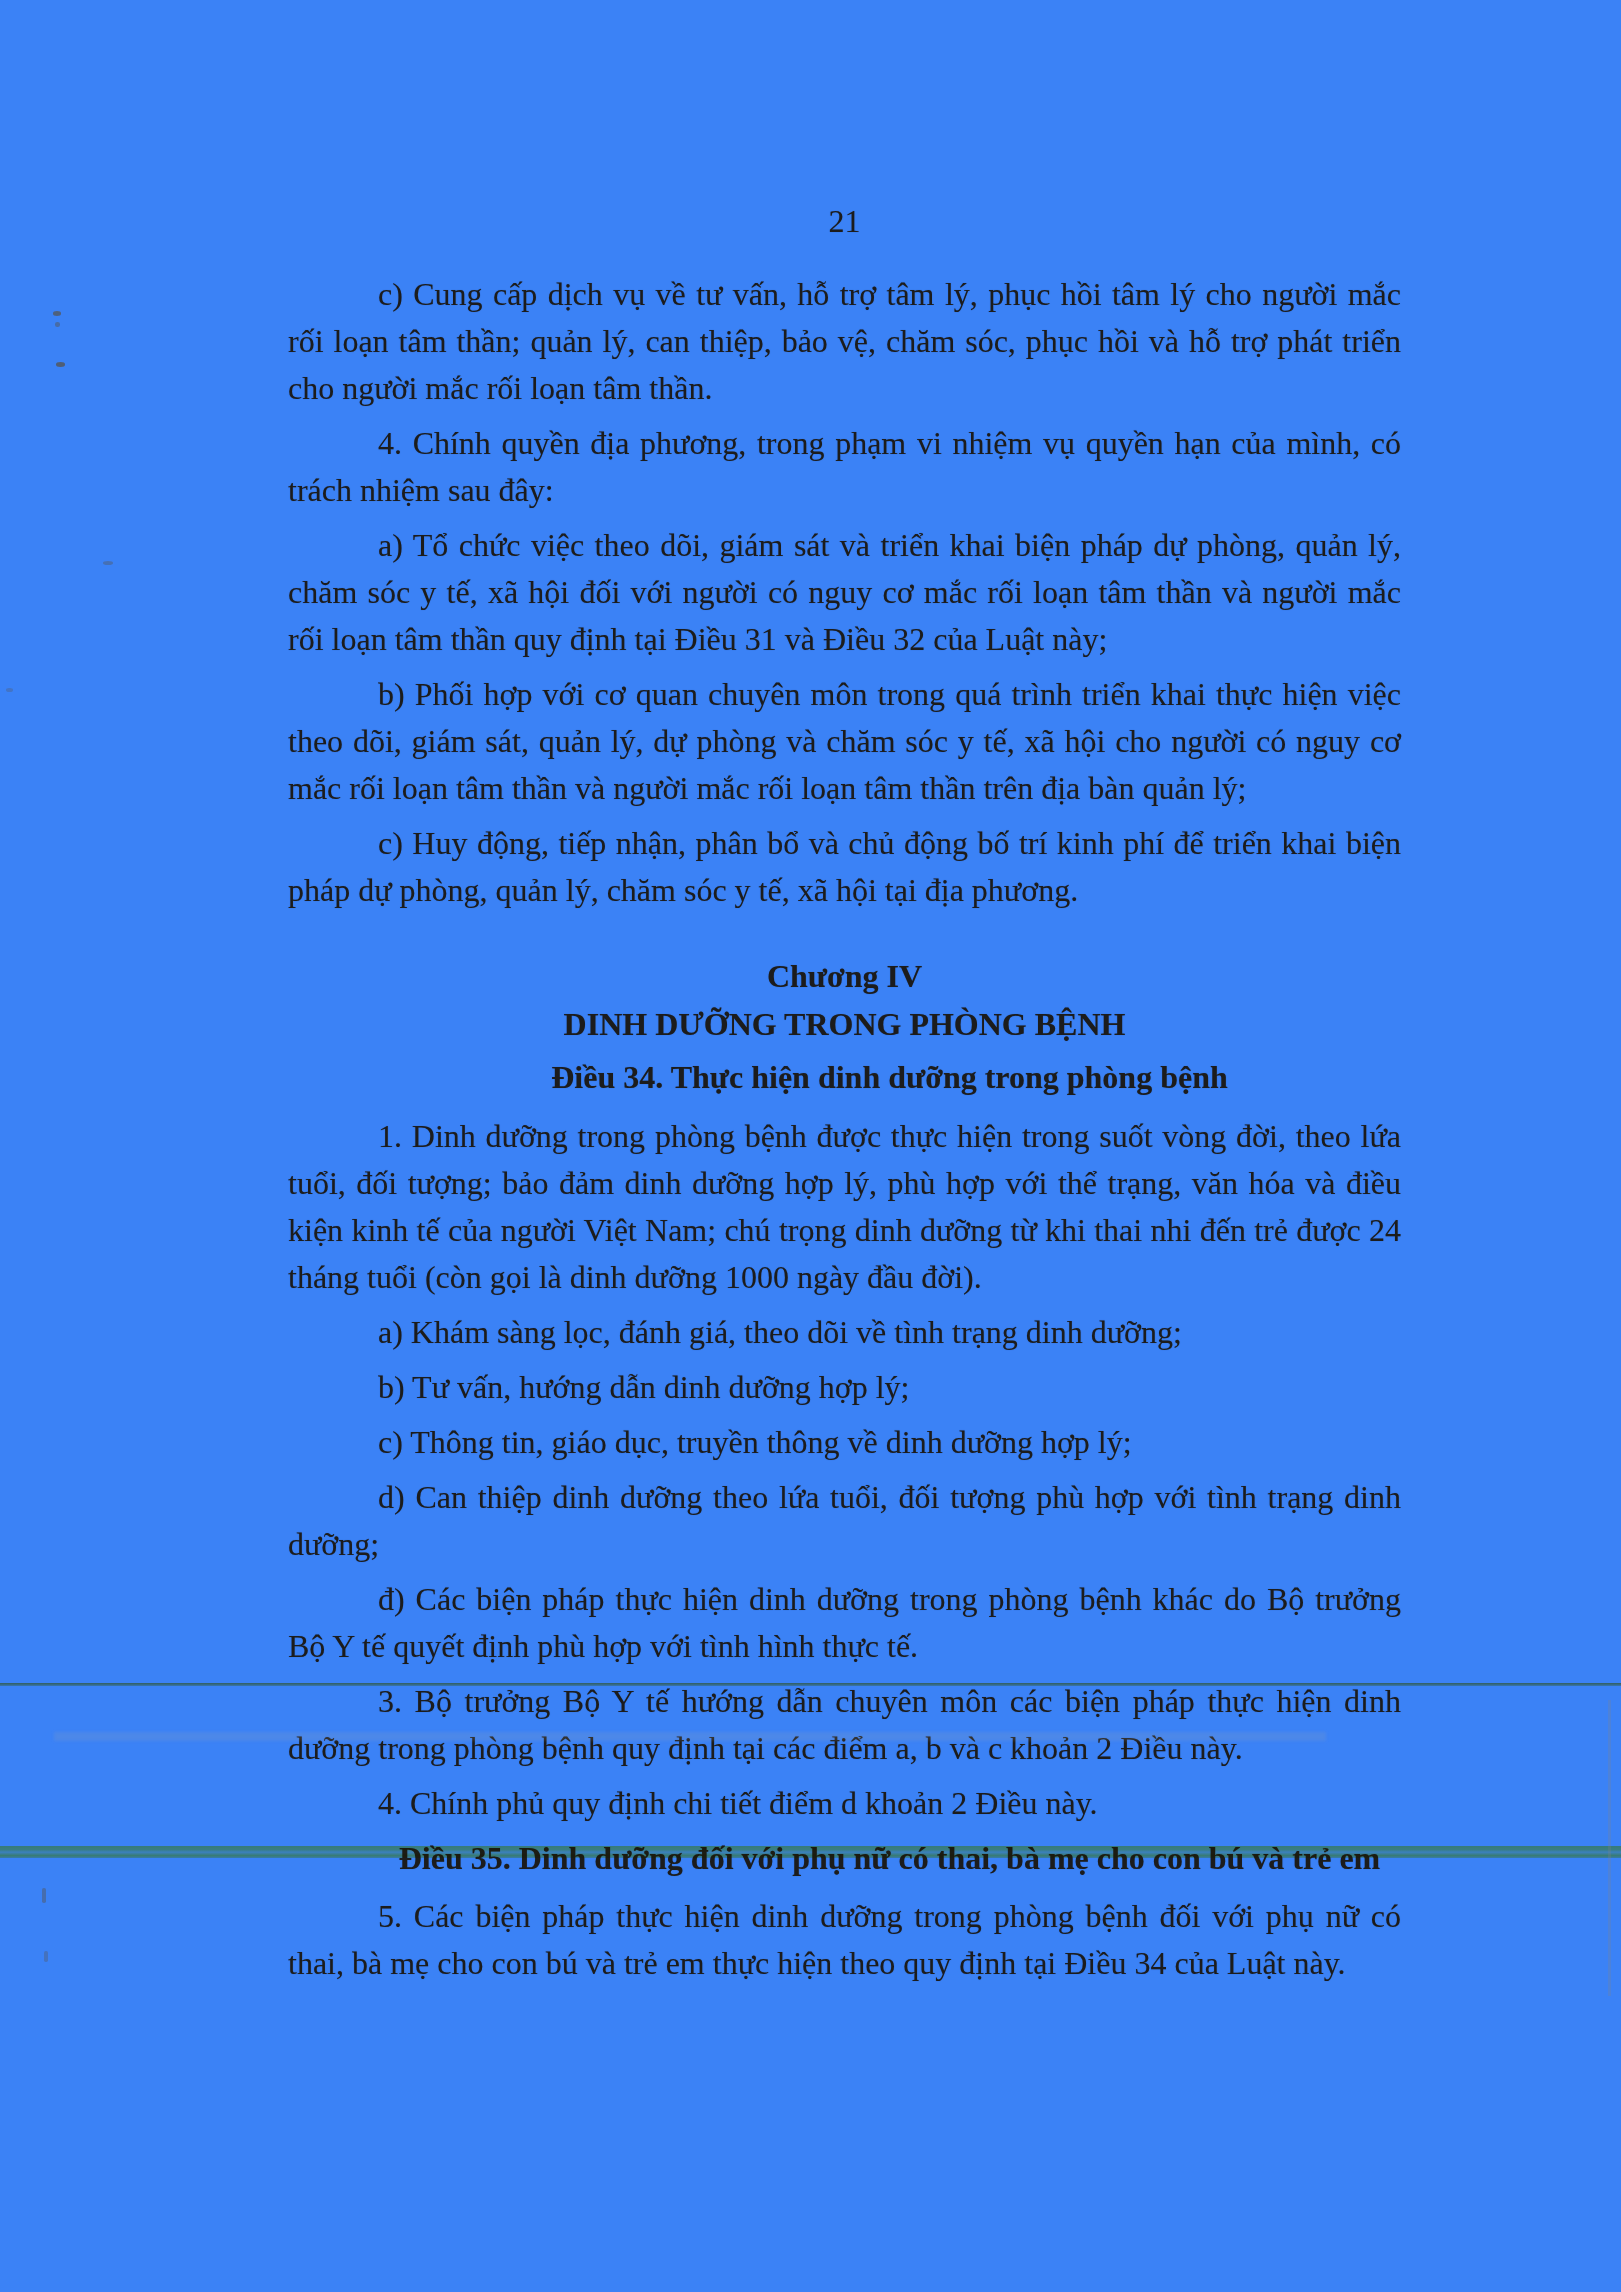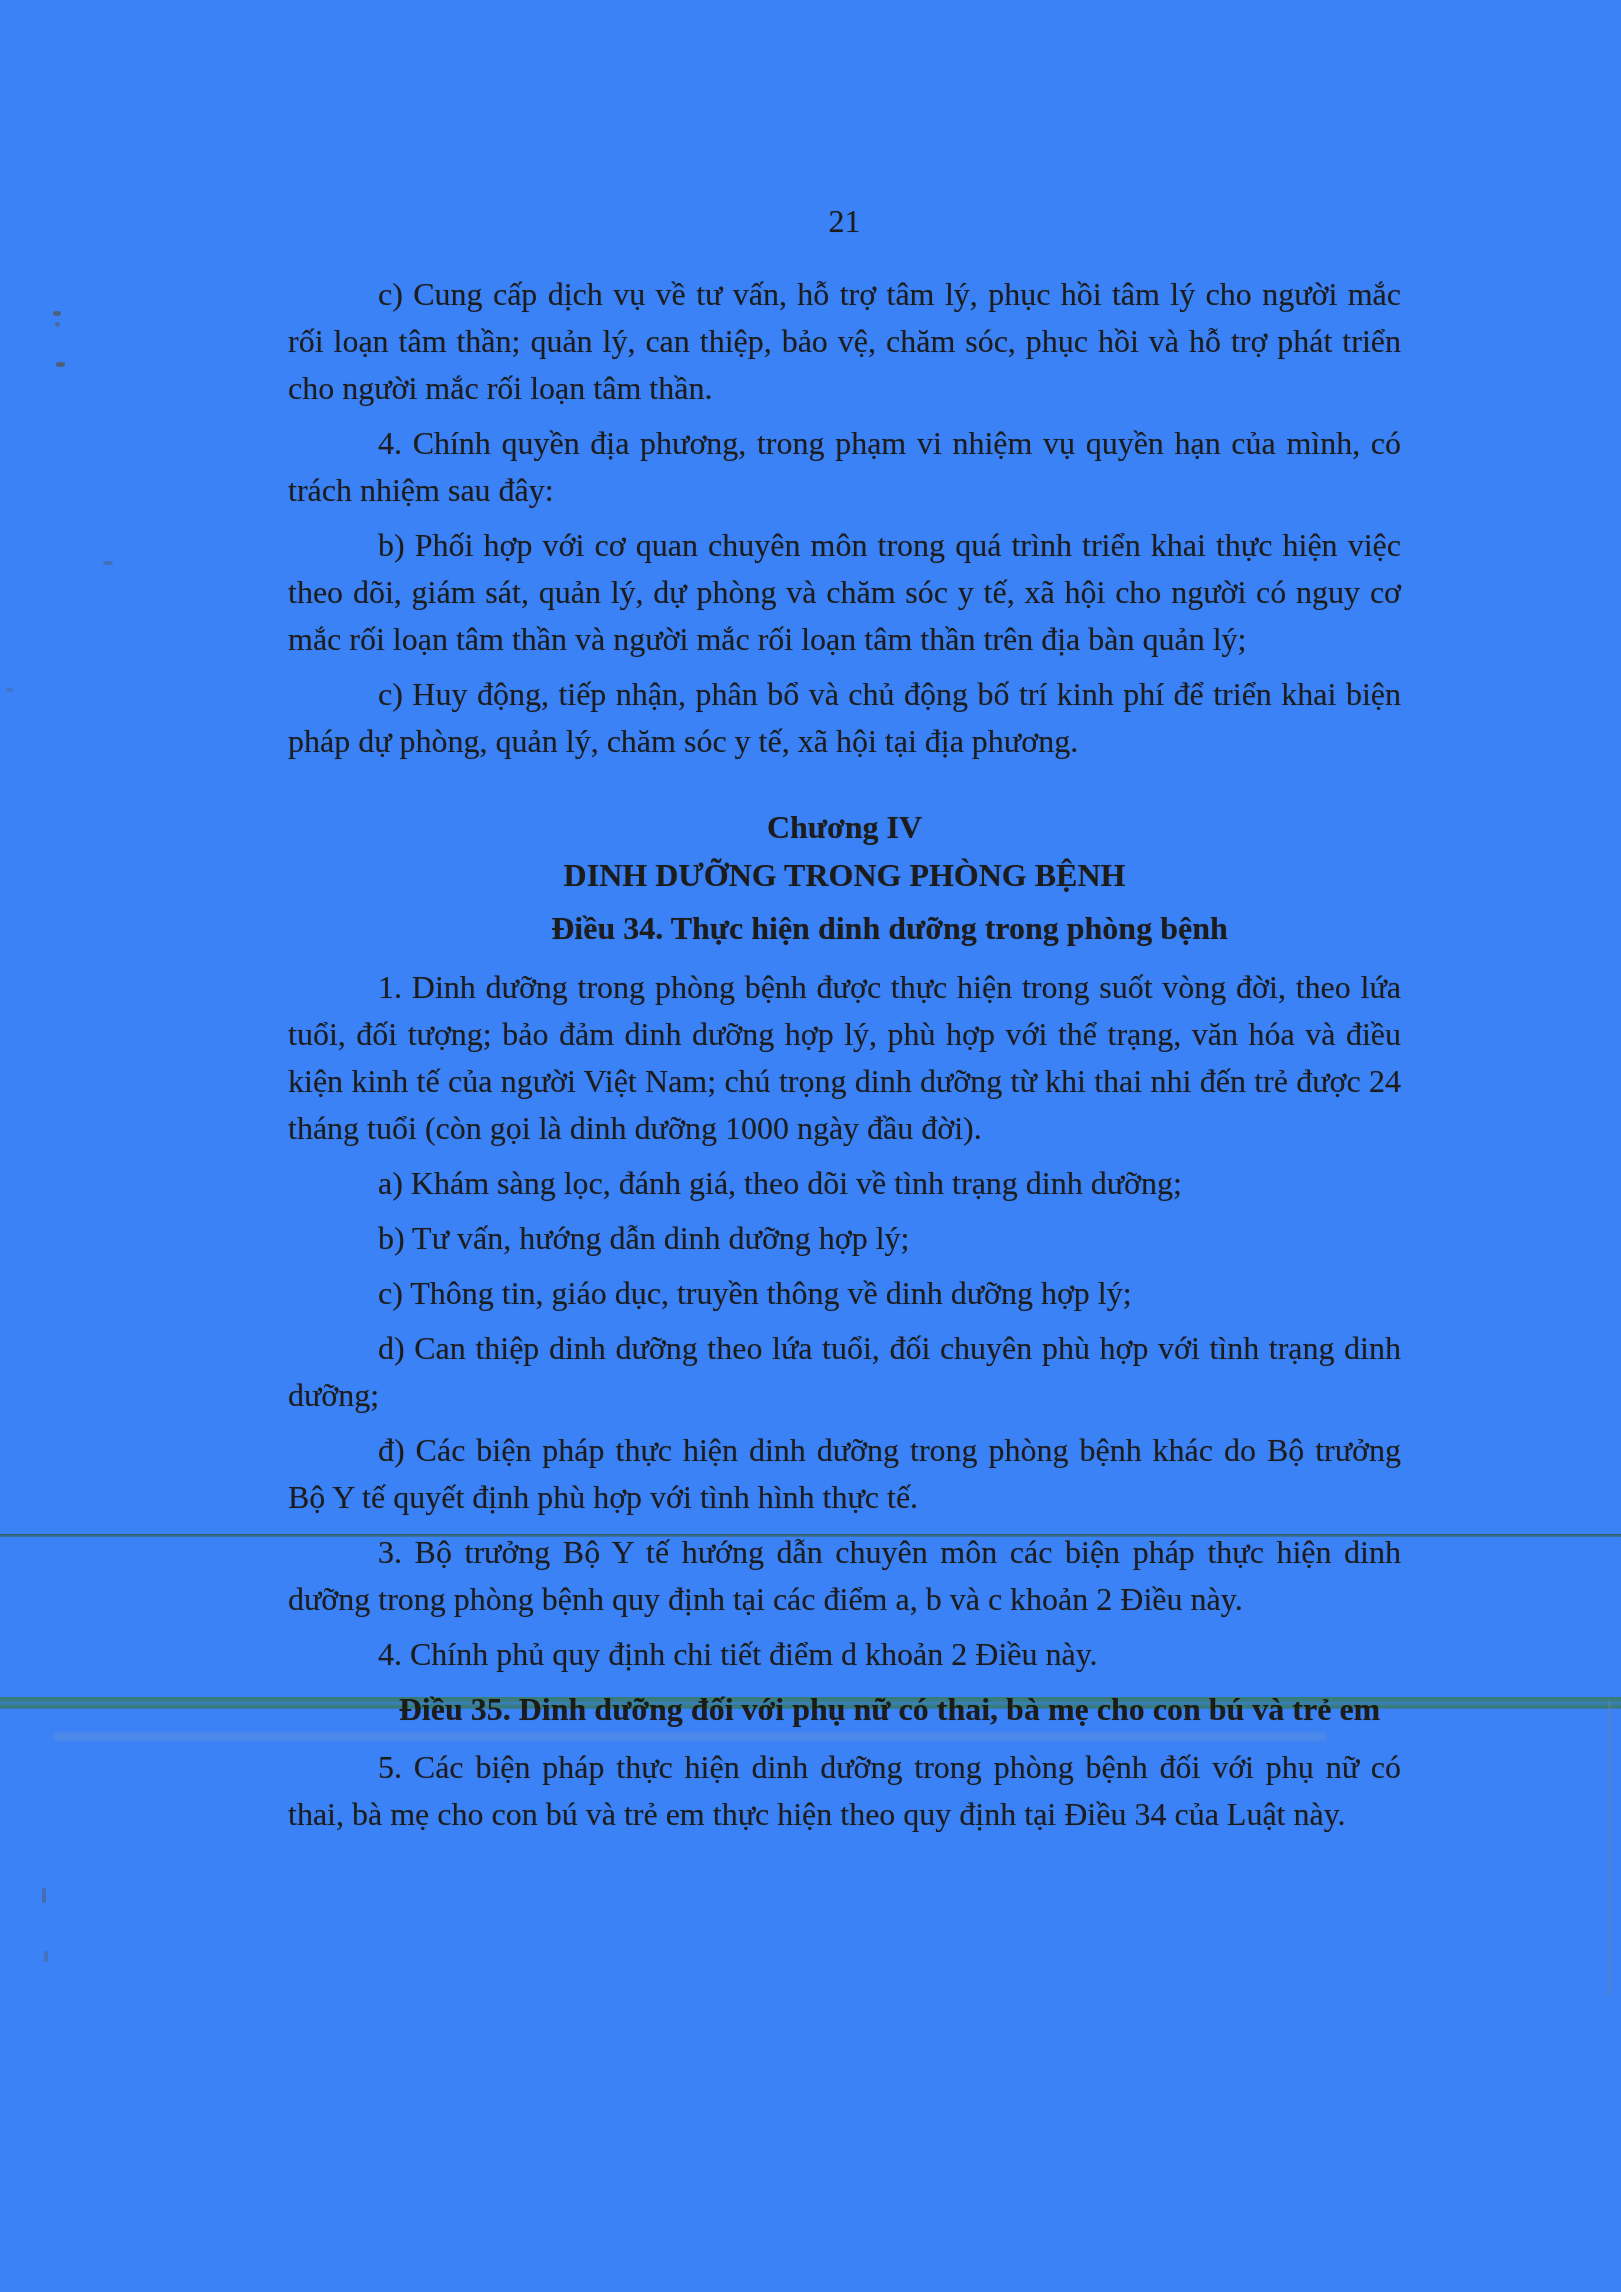--- a/index.html
+++ b/index.html
@@ -65,20 +65,21 @@
 <div class="page">
 
   <div class="page-number">21</div>
 
   <div class="content">
 
     <p>c) Cung cấp dịch vụ về tư vấn, hỗ trợ tâm lý, phục hồi tâm lý cho người mắc rối loạn tâm thần; quản lý, can thiệp, bảo vệ, chăm sóc, phục hồi và hỗ trợ phát triển cho người mắc rối loạn tâm thần.</p>
 
     <p>4. Chính quyền địa phương, trong phạm vi nhiệm vụ quyền hạn của mình, có trách nhiệm sau đây:</p>
 
+    <p>a) Tổ chức việc theo dõi, giám sát và triển khai biện pháp dự phòng, quản lý, chăm sóc y tế, xã hội đối với người có nguy cơ mắc rối loạn tâm thần và người mắc rối loạn tâm thần quy định tại Điều 31 và Điều 32 của Luật này;</p>
 
     <p>b) Phối hợp với cơ quan chuyên môn trong quá trình triển khai thực hiện việc theo dõi, giám sát, quản lý, dự phòng và chăm sóc y tế, xã hội cho người có nguy cơ mắc rối loạn tâm thần và người mắc rối loạn tâm thần trên địa bàn quản lý;</p>
 
     <p>c) Huy động, tiếp nhận, phân bổ và chủ động bố trí kinh phí để triển khai biện pháp dự phòng, quản lý, chăm sóc y tế, xã hội tại địa phương.</p>
 
     <div class="chapter">
       <div>Chương IV</div>
       <div>DINH DƯỠNG TRONG PHÒNG BỆNH</div>
     </div>
 
@@ -86,21 +87,21 @@
 
     <p>1. Dinh dưỡng trong phòng bệnh được thực hiện trong suốt vòng đời, theo lứa tuổi, đối tượng; bảo đảm dinh dưỡng hợp lý, phù hợp với thể trạng, văn hóa và điều kiện kinh tế của người Việt Nam; chú trọng dinh dưỡng từ khi thai nhi đến trẻ được 24 tháng tuổi (còn gọi là dinh dưỡng 1000 ngày đầu đời).</p>
 
 
     <p>a) Khám sàng lọc, đánh giá, theo dõi về tình trạng dinh dưỡng;</p>
 
     <p>b) Tư vấn, hướng dẫn dinh dưỡng hợp lý;</p>
 
     <p>c) Thông tin, giáo dục, truyền thông về dinh dưỡng hợp lý;</p>
 
-    <p>d) Can thiệp dinh dưỡng theo lứa tuổi, đối chuyên phù hợp với tình trạng dinh dưỡng;</p>
+    <p>d) Can thiệp dinh dưỡng theo lứa tuổi, đối tượng phù hợp với tình trạng dinh dưỡng;</p>
 
     <p>đ) Các biện pháp thực hiện dinh dưỡng trong phòng bệnh khác do Bộ trưởng Bộ Y tế quyết định phù hợp với tình hình thực tế.</p>
 
     <div class="wrap">
       <div class="thinline"></div>
       <p>3. Bộ trưởng Bộ Y tế hướng dẫn chuyên môn các biện pháp thực hiện dinh dưỡng trong phòng bệnh quy định tại các điểm a, b và c khoản 2 Điều này.</p>
     </div>
 
     <p>4. Chính phủ quy định chi tiết điểm d khoản 2 Điều này.</p>
 

